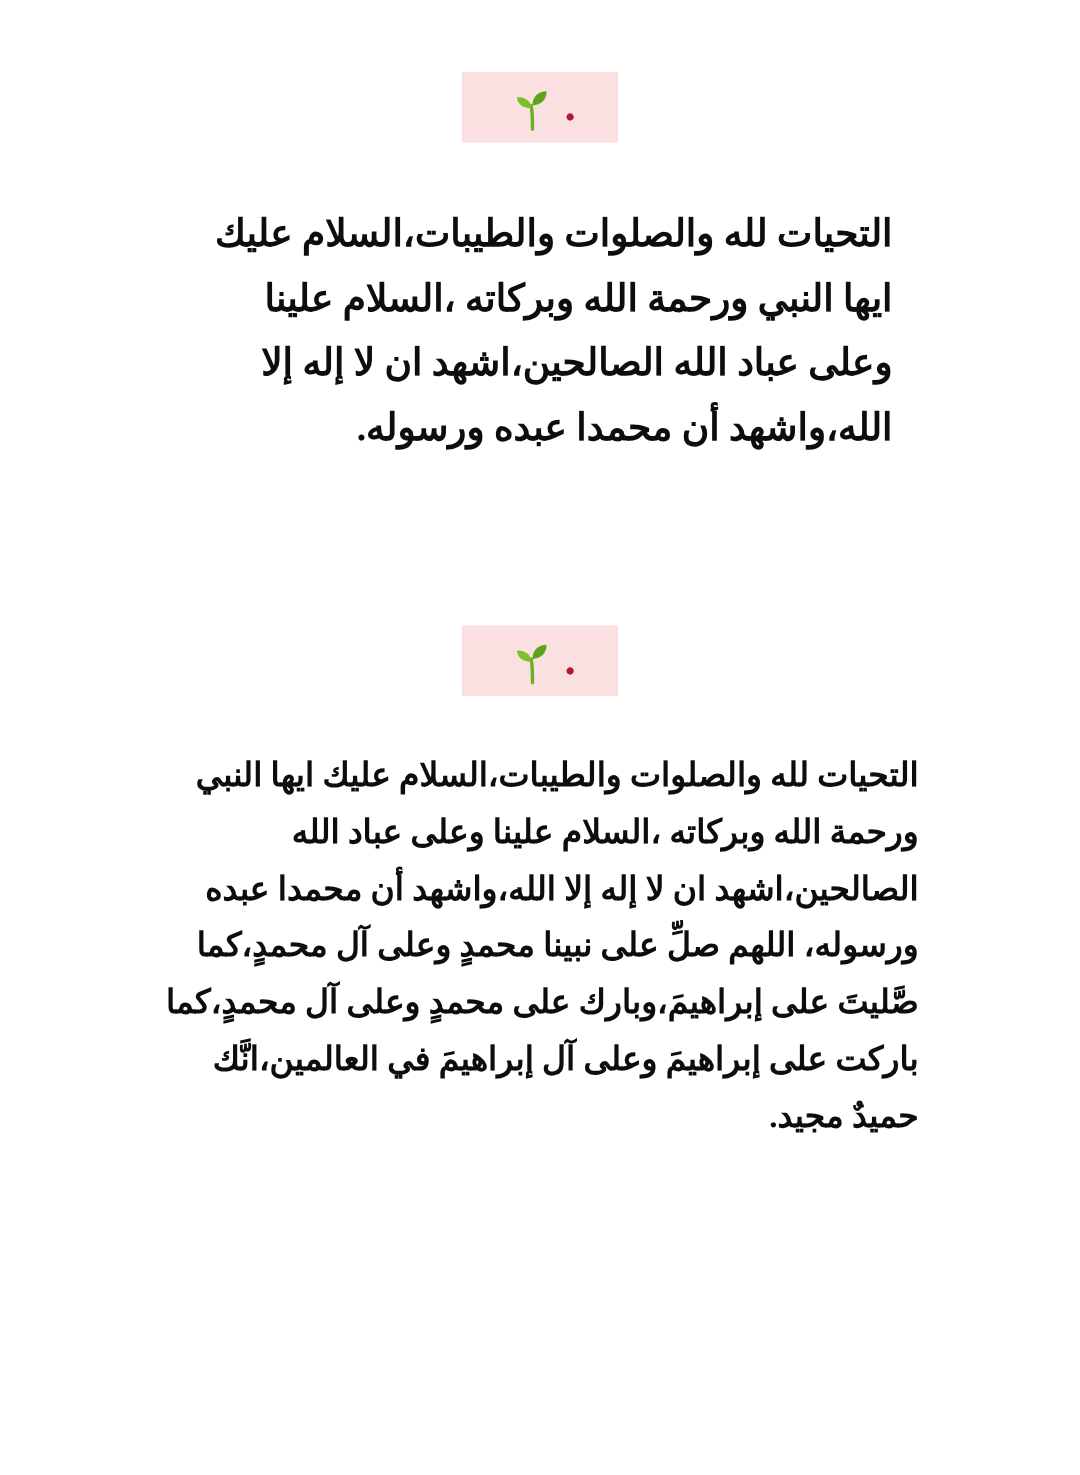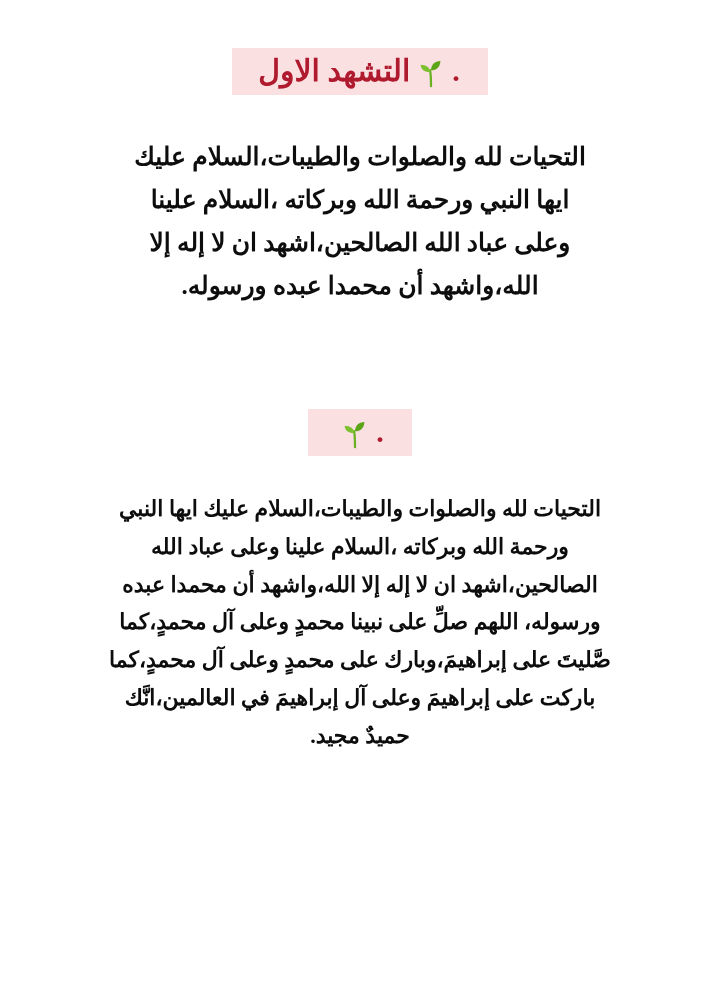--- a/index.html
+++ b/index.html
@@ -67,22 +67,22 @@
     display: inline-block;
     width: 30px;
     height: 30px;
     margin: 0 6px;
     position: relative;
     top: 3px;
   }
 
   .body-block {
     width: 470px;
-    margin: 0 auto;
-    text-align: center;
+    margin: 8px auto;
+    text-align: right;
     direction: rtl;
   }
   .body-one {
     margin-top: 40px;
     font-size: 25px;
     line-height: 1.72;
     font-weight: 700;
     color: #0d0d0d;
   }
   .body-two {
@@ -103,21 +103,20 @@
 
     <div class="heading-band">
       <span class="heading-dot">.</span>
       <span class="sprout">
         <svg viewBox="0 0 32 32" width="30" height="30" aria-hidden="true">
           <path d="M16 29 C16 21 16 16 15 12" stroke="#6ab023" stroke-width="2.4" fill="none" stroke-linecap="round"></path>
           <path d="M15 14 C8 14 5 10 5 6 C11 6 15 9 15 14 Z" fill="#7cc030"></path>
           <path d="M16 12 C16 6 20 2 26 2 C26 8 22 12 16 12 Z" fill="#5ca519"></path>
         </svg>
       </span>
-      <span class="heading-text">التشهد الاول</span>
     </div>
 
     <div class="body-block body-one">التحيات لله والصلوات والطيبات،السلام عليك ايها النبي ورحمة الله وبركاته ،السلام علينا وعلى عباد الله الصالحين،اشهد ان لا إله إلا الله،واشهد أن محمدا عبده ورسوله.</div>
   </div>
 
   <div class="section-two">
 
     <div class="heading-band">
       <span class="heading-dot">.</span>
       <span class="sprout">

